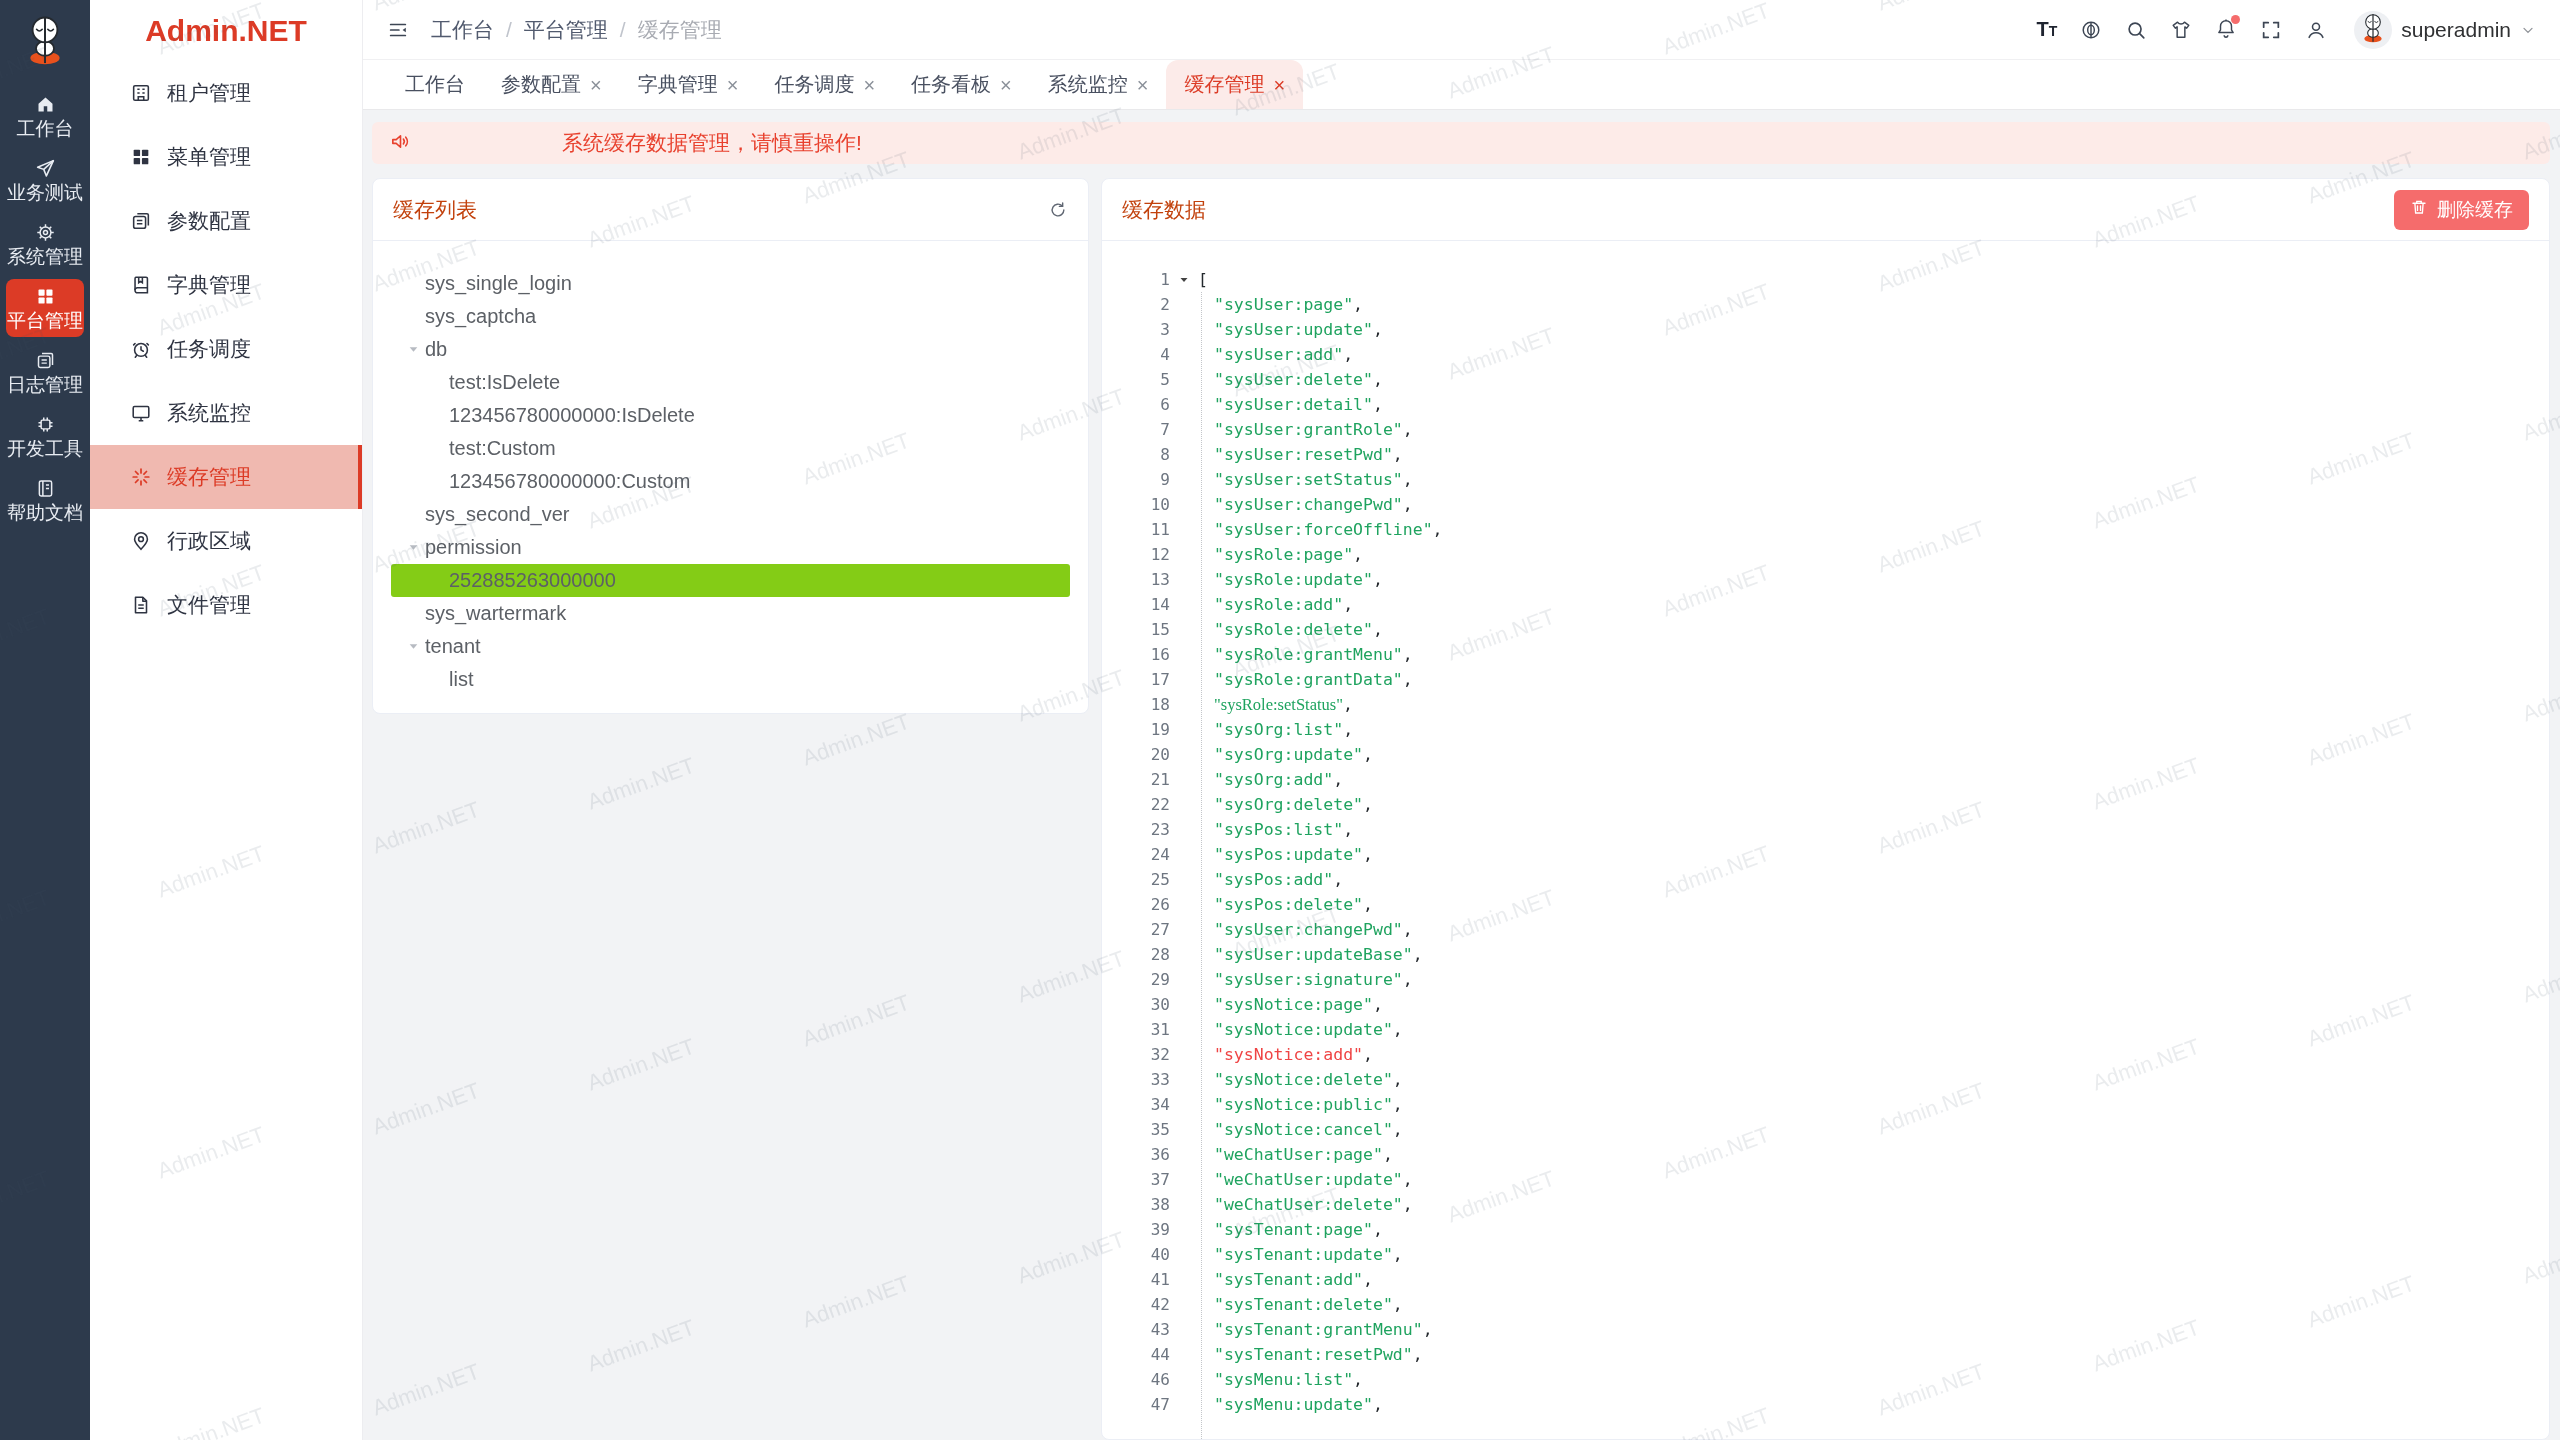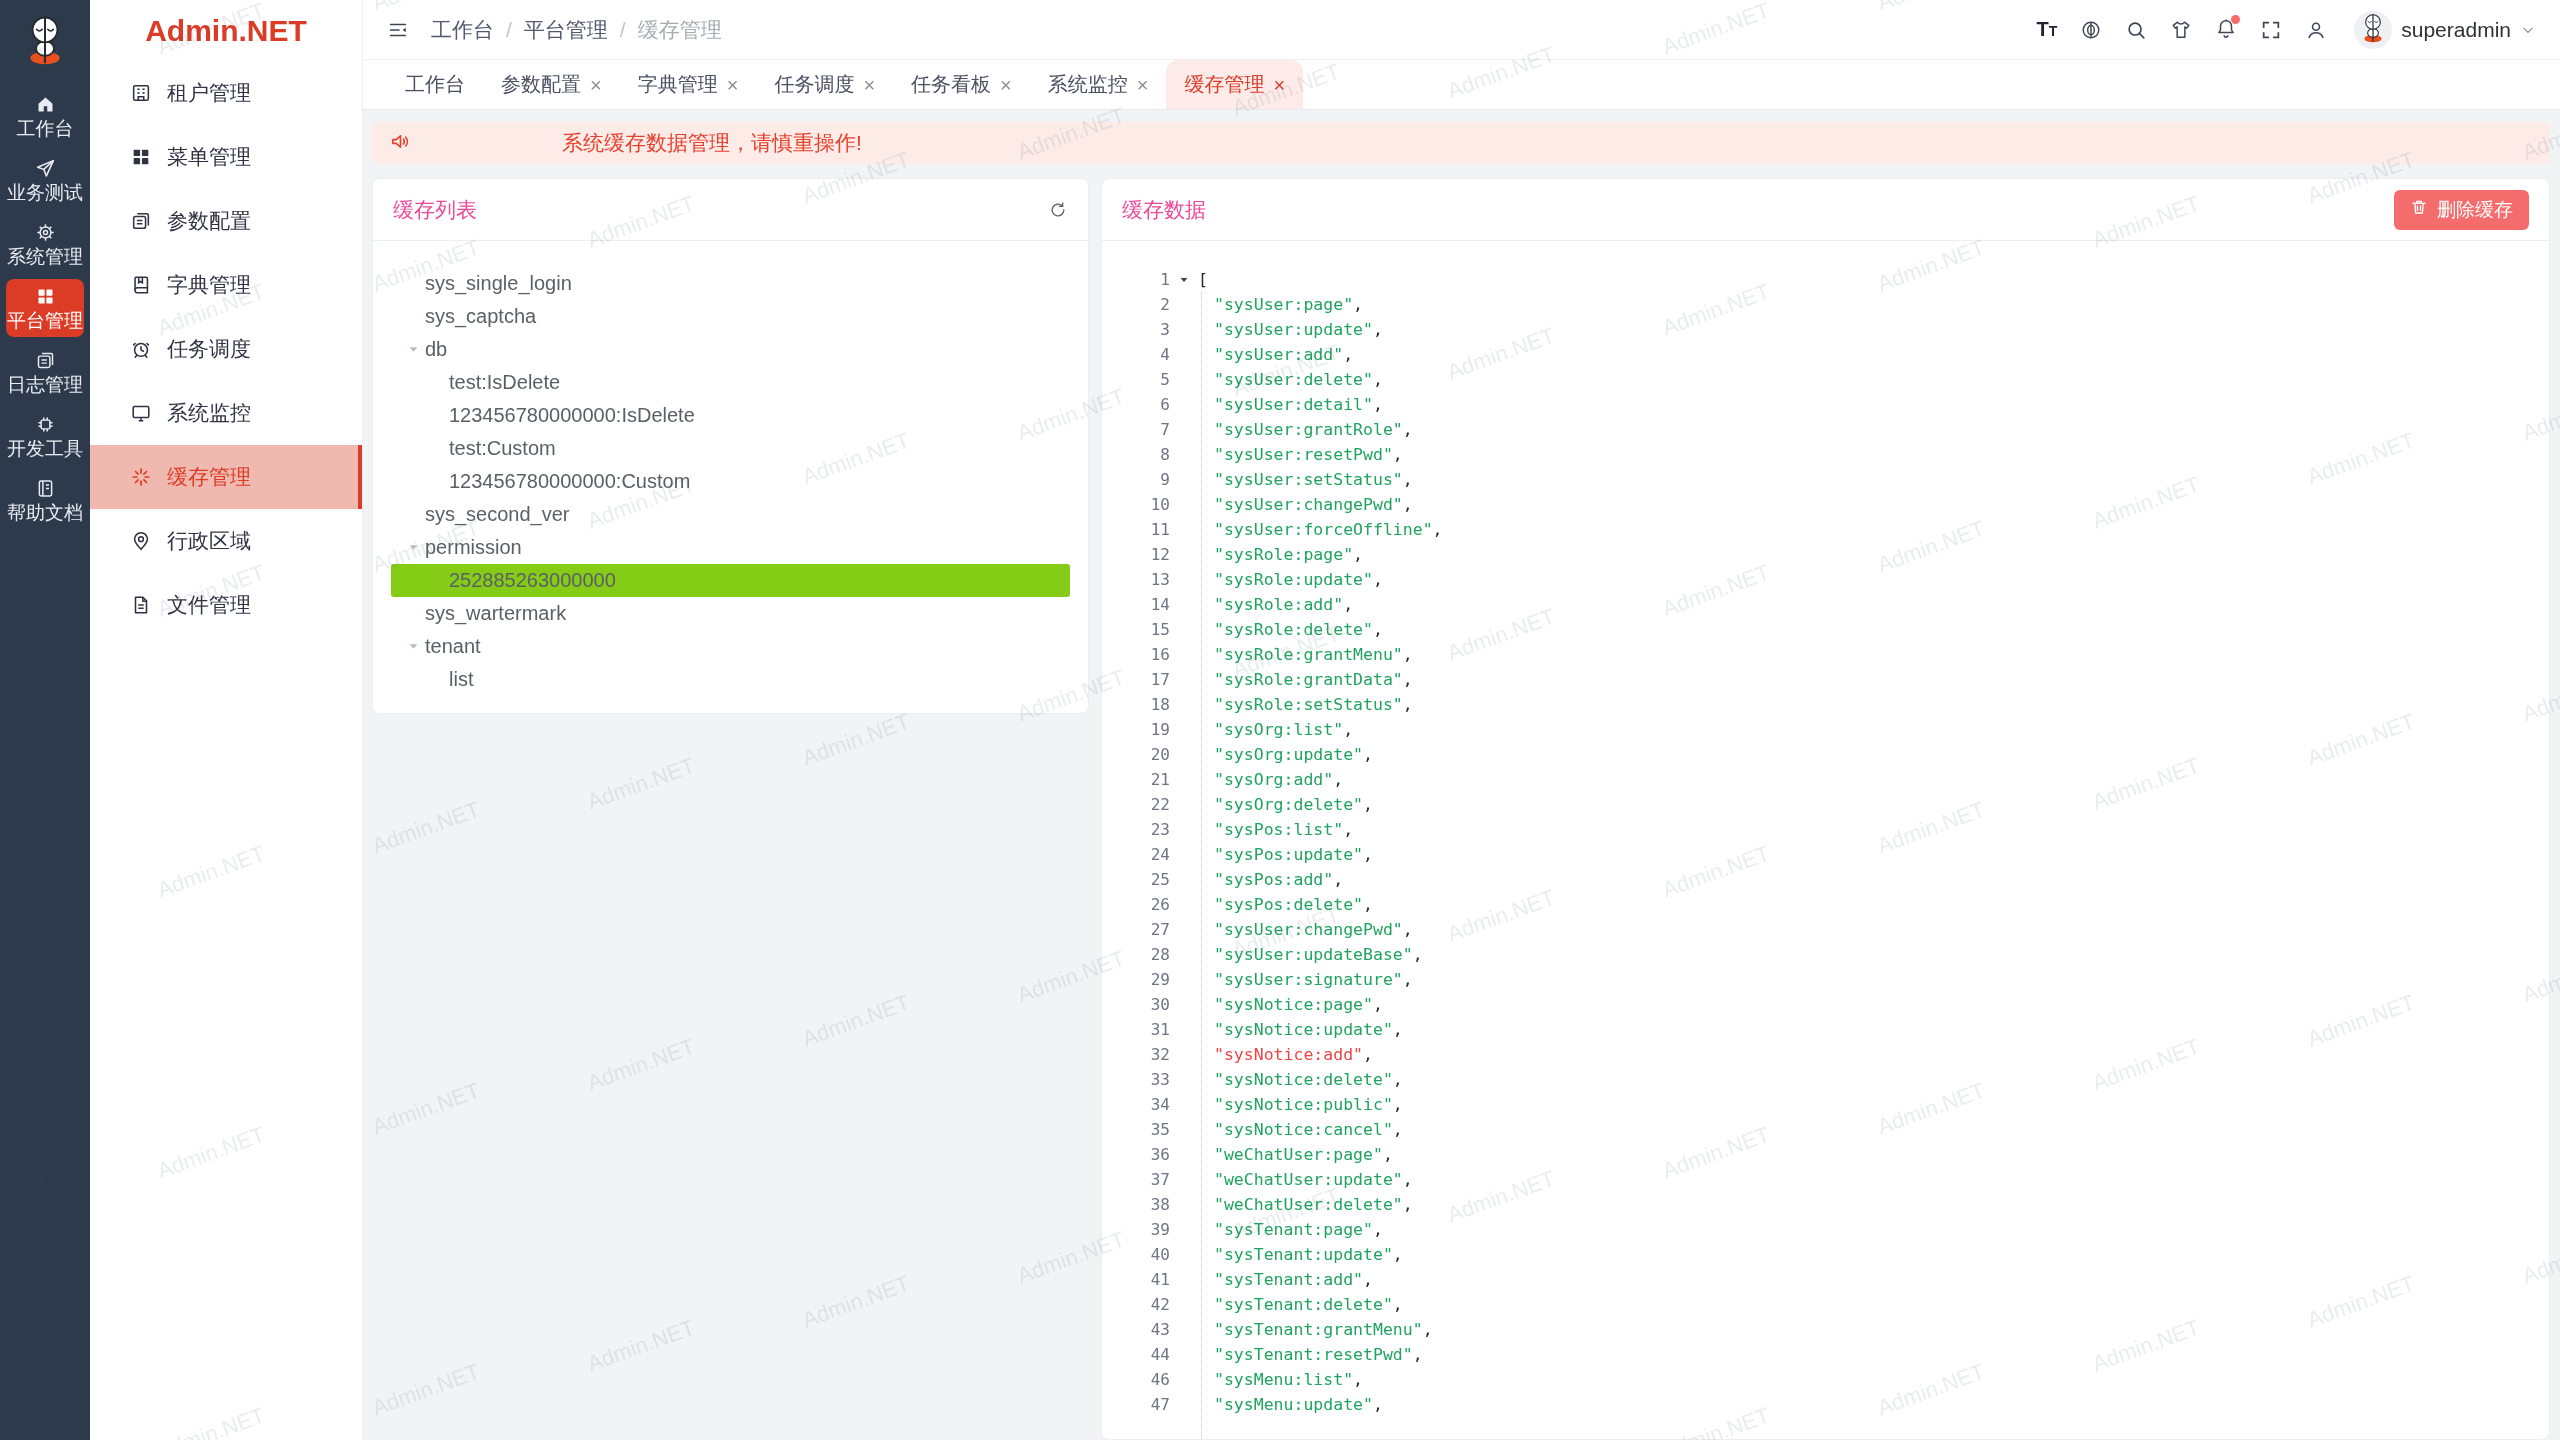--- a/index.html
+++ b/index.html
@@ -57,21 +57,21 @@
   .content{flex:1;padding:12px 10px 0 9px;display:flex;flex-direction:column;overflow:hidden;}
   .alert{height:42px;flex:0 0 42px;background:#fdebe8;border-radius:6px;display:flex;align-items:center;padding:0 17px;margin-bottom:14px;color:#e8402d;}
   .aicon svg{width:23px;height:23px;}
   .atext{margin-left:150px;font-size:21px;}
 
   .panels{flex:1;display:flex;gap:12px;overflow:hidden;align-items:flex-start;}
   .card{background:#fff;border:1px solid #ebeef5;border-radius:8px;display:flex;flex-direction:column;overflow:hidden;}
   .card-left{width:717px;flex:0 0 717px;height:536px;}
   .card-right{flex:1;height:100%;}
   .card-head{height:62px;flex:0 0 62px;display:flex;align-items:center;justify-content:space-between;padding:0 20px;border-bottom:1px solid #ebeef5;}
-  .card-title{font-size:21px;color:#ec4899;}
+  .card-title{font-size:21px;color:#c2410c;}
   .refresh{color:#5f6672;}
   .refresh svg{width:20px;height:20px;}
 
   
   .tree{padding:26px 18px;flex:1;overflow:hidden;}
   .trow{height:33px;display:flex;align-items:center;font-size:20px;color:#5c6066;border-radius:3px;cursor:pointer;}
   .trow .caret,.trow .spacer{width:24px;flex:0 0 24px;display:flex;align-items:center;justify-content:center;color:#b7bbc2;}
   .trow .caret svg{width:13px;height:13px;}
   .trow.selected{background:#84cc16;}
 
@@ -627,21 +627,21 @@
                 <span class="codetext"><span class="str" style="color: rgb(31, 163, 95);">sysRole:grantMenu</span></span>
               </div>
               <div class="crow vrow">
                 <span class="ln">17</span>
                 <span class="fold"></span>
                 <span class="codetext"><span class="str" style="color: rgb(31, 163, 95);">sysRole:grantData</span></span>
               </div>
               <div class="crow vrow">
                 <span class="ln">18</span>
                 <span class="fold"></span>
-                <span class="codetext"><span class="str" style="color: rgb(31, 163, 95);">sysRole:setStatus</span></span>
+                <span class="codetext"><span class="str" style="color: rgb(31, 163, 95); font-family: Liberation Serif, serif;">sysRole:setStatus</span></span>
               </div>
               <div class="crow vrow">
                 <span class="ln">19</span>
                 <span class="fold"></span>
                 <span class="codetext"><span class="str" style="color: rgb(31, 163, 95);">sysOrg:list</span></span>
               </div>
               <div class="crow vrow">
                 <span class="ln">20</span>
                 <span class="fold"></span>
                 <span class="codetext"><span class="str" style="color: rgb(31, 163, 95);">sysOrg:update</span></span>

